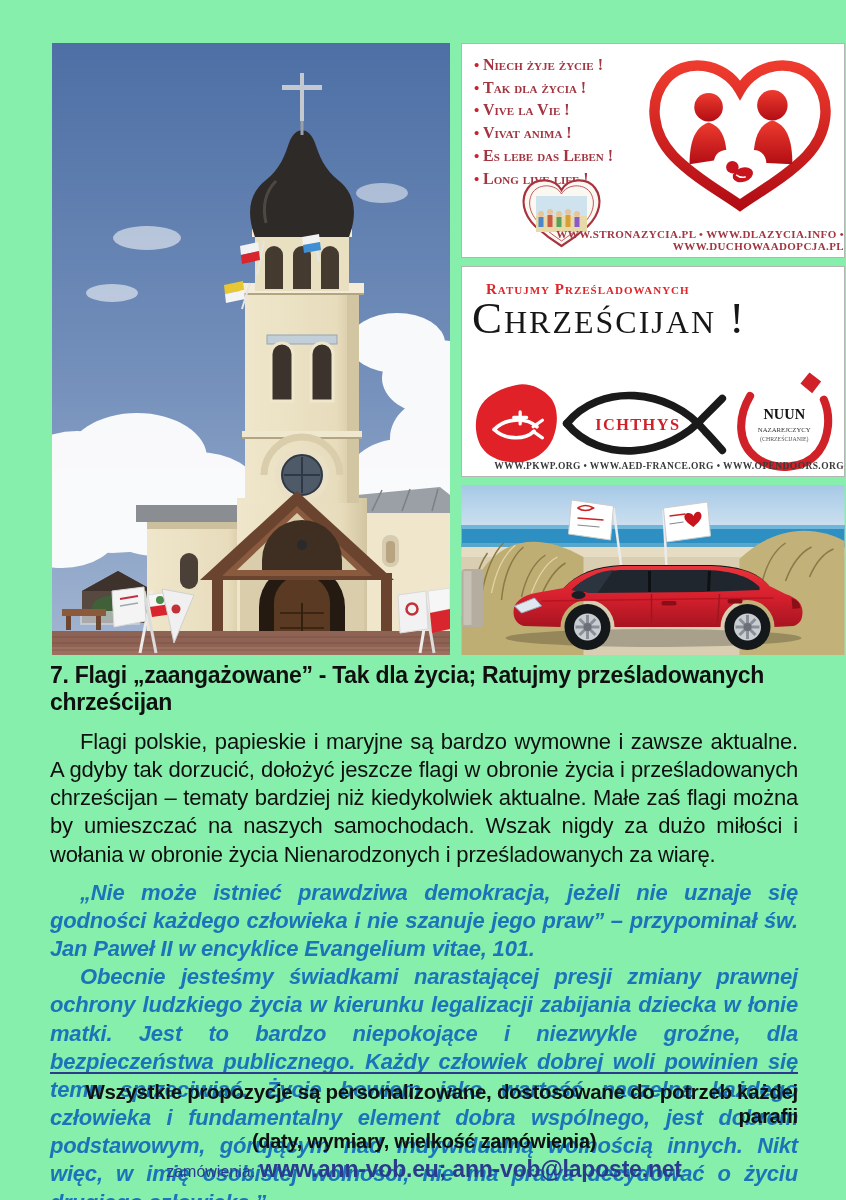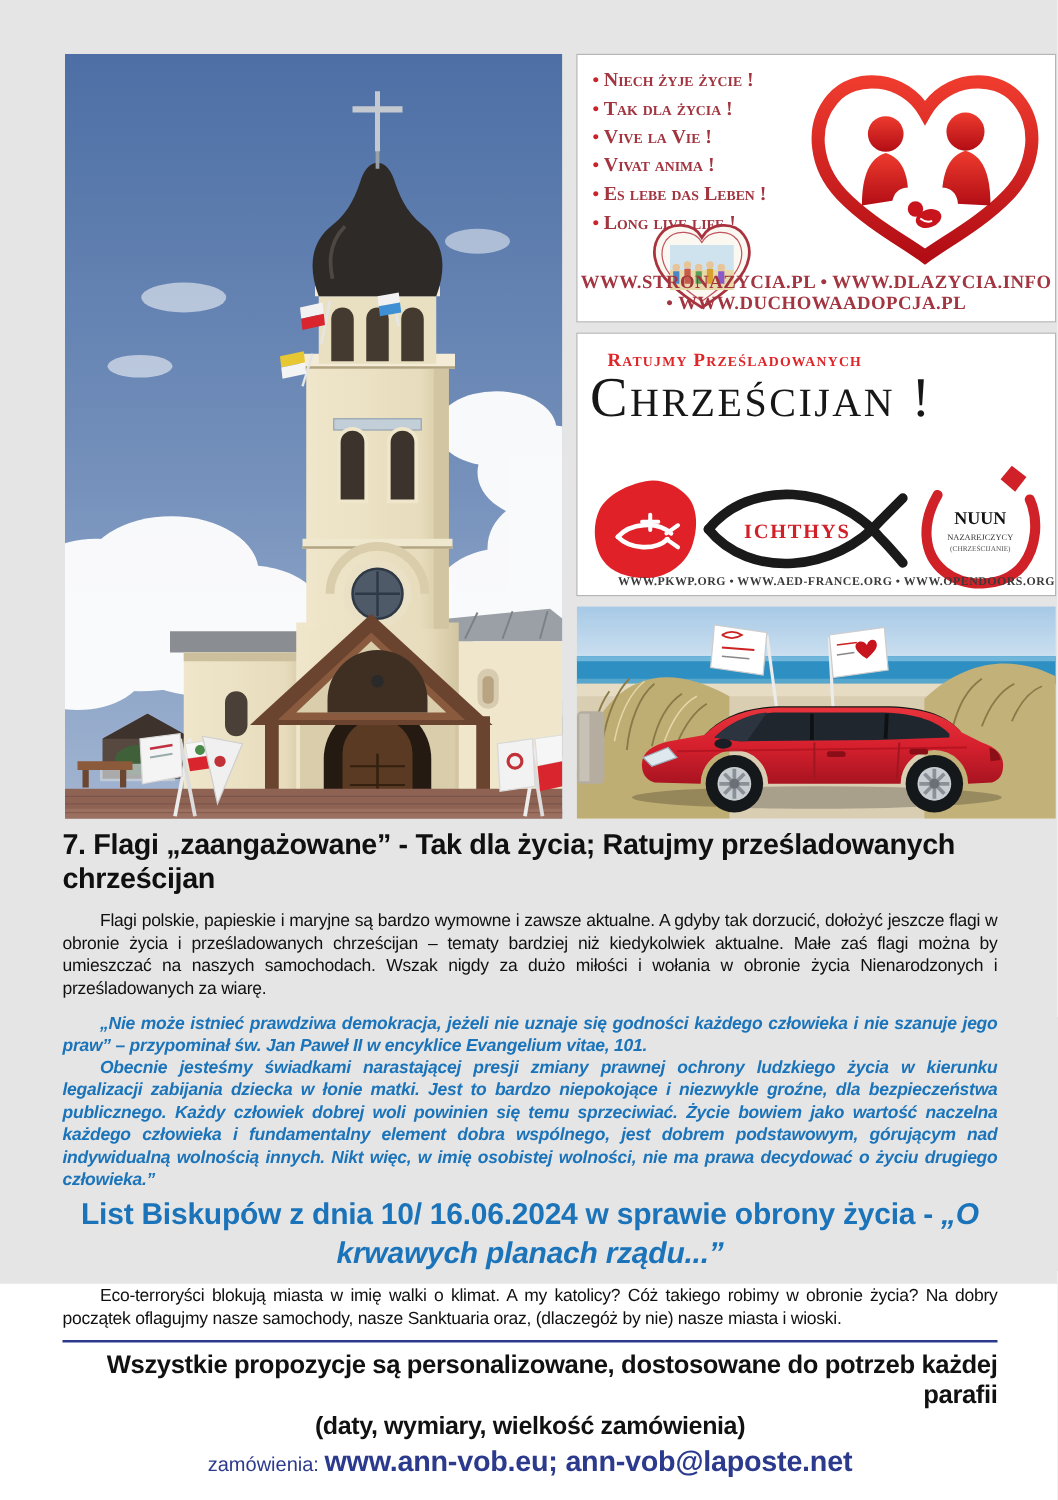--- a/index.html
+++ b/index.html
@@ -1,53 +1,53 @@
 <!DOCTYPE html>
 <html><head>
 <meta charset="utf-8">
 <style>
   html,body{margin:0;padding:0;}
   body{width:846px;height:1200px;background:#ffffff;font-family:"Liberation Sans",sans-serif;overflow:hidden;}
-  .page{position:relative;width:846px;height:1027px;background:#e5e5e5;}
+  .page{position:relative;width:846px;height:1200px;background:#86efac;}
 
   
   .top-area{position:absolute;left:52px;top:43px;width:746px;height:612px;display:flex;gap:11px;}
   .church-photo{width:398px;height:612px;flex:0 0 398px;overflow:hidden;}
   .right-col{width:384px;display:flex;flex-direction:column;gap:8px;}
   .white-box{background:#fff;border:1px solid #b5b5b5;box-sizing:border-box;position:relative;}
   .life-box{height:215px;}
   .persecuted-box{height:211px;}
   .car-photo{height:170px;overflow:hidden;}
 
   
   .slogan-list{list-style:none;margin:10px 0 0 12px;padding:0;}
   .slogan{font-family:"Liberation Serif","DejaVu Serif",serif;font-variant:small-caps;font-weight:bold;
           font-size:16px;line-height:1.42;color:#a23540;white-space:nowrap;}
   .slogan::before{content:"• ";color:#cc2229;font-size:15px;}
   .family-heart{position:absolute;right:4px;top:6px;}
   .children-heart{position:absolute;left:52px;top:128px;}
-  .life-websites{position:absolute;left:0;right:0;bottom:5px;text-align:center;
-        font-family:"Liberation Serif","DejaVu Serif",serif;font-weight:bold;font-size:15px;
+  .life-websites{position:absolute;left:0;right:0;bottom:5px;text-align:right;
+        font-family:"Liberation Serif","DejaVu Serif",serif;font-weight:bold;font-size:11px;
         letter-spacing:.4px;color:#a23540;}
 
   
   .persec-title1{margin:14px 0 0 24px;font-family:"Liberation Serif","DejaVu Serif",serif;
         font-variant:small-caps;font-weight:bold;font-size:15px;letter-spacing:1px;color:#e02528;}
   .persec-title2{margin:-2px 0 0 10px;font-family:Liberation Serif, serif;
         font-variant:small-caps;font-size:45px;letter-spacing:2px;color:#171717;line-height:1;}
   .symbol-row{position:absolute;left:0;right:0;top:102px;display:flex;align-items:center;
         justify-content:space-between;padding:0 10px;}
   .persec-websites{position:absolute;left:0;right:0;bottom:5px;text-align:right;
         font-family:"Liberation Serif","DejaVu Serif",serif;font-weight:bold;font-size:9.5px;
         letter-spacing:.4px;color:#3a3a3a;}
 
   
   .article{position:absolute;left:50px;width:748px;top:662px;color:#101010;}
   .heading{font-size:23px;font-weight:bold;letter-spacing:-0.3px;margin:0 0 12px 0;}
-  .para{font-size:14px;line-height:1.28;letter-spacing:-0.2px;text-align:justify;margin:0;}
+  .para{font-size:22px;line-height:1.28;letter-spacing:-0.2px;text-align:justify;margin:0;}
   .para.indent{text-indent:30px;}
   .blue{color:#1b74ba;font-weight:bold;font-style:italic;}
   .bishops{font-size:24px;line-height:1.3;color:#1b74ba;font-weight:bold;text-align:center;
         margin:3px 0 0 0;letter-spacing:-0.2px;}
   .bishops .q{font-style:italic;}
   .gap{height:10px;}
 
   
   .footer{position:absolute;left:50px;width:748px;top:1072px;text-align:center;}
   .rule{border:none;border-top:2px solid #2b3a8c;margin:0 0 6px 0;}

